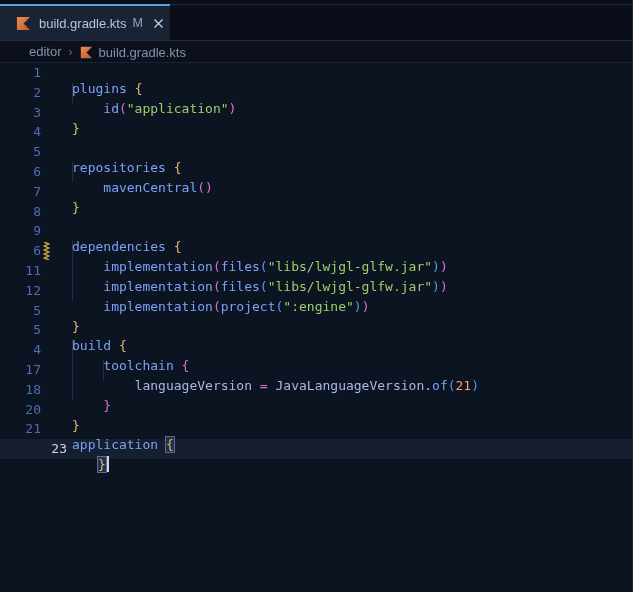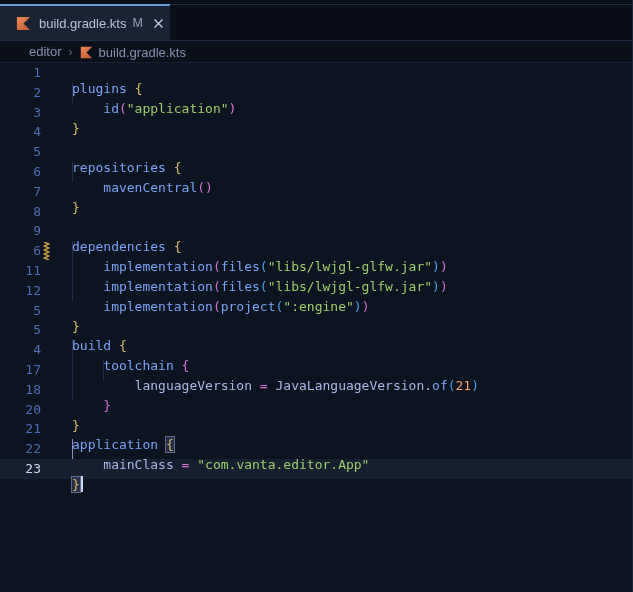--- a/index.html
+++ b/index.html
@@ -34,21 +34,21 @@
   .breadcrumbs{
     height:21px;background:var(--breadcrumbBg);border-bottom:1px solid #16223a;
     display:flex;align-items:center;padding-left:29px;font-size:13px;color:var(--breadcrumbText);
   }
   .crumb{white-space:nowrap;cursor:pointer;}
   .crumb-sep{color:var(--breadcrumbSep);margin:0 7px;font-size:12px;}
   .crumb-icon{width:13px;height:13px;margin-right:6px;position:relative;top:2px;display:inline-block;}
   
   .editor{position:relative;font-family:"DejaVu Sans Mono",monospace;font-size:13px;}
   .line{position:relative;display:flex;height:19.8px;line-height:19.8px;white-space:pre;}
-  .line.current{background:var(--currentLineBg);}
+  .line.current{background:var(--currentLineBg);padding-left:26px;}
   .ln{flex:0 0 41px;width:41px;text-align:right;color:var(--lineNumber);user-select:none;}
   .line.current .ln{color:var(--lineNumberActive);}
   .deco{flex:0 0 31px;width:31px;position:relative;}
   .code{position:relative;z-index:1;margin-top:16px;}
   .tk{white-space:pre;}
   .tk.fn{color:var(--fn)} .tk.prop{color:var(--prop)} .tk.type{color:var(--type)}
   .tk.str{color:var(--str)} .tk.num{color:var(--num)} .tk.op{color:var(--op)}
   .tk.punct{color:var(--punct)} .tk.b1{color:var(--b1)} .tk.b2{color:var(--b2)}
   .tk.b3{color:var(--b3)} .tk.pl{color:#a9b1d6}
   .tk.boxed{background:var(--bracketMatchBg);box-shadow:0 0 0 1px var(--bracketMatchBorder);}
@@ -112,16 +112,15 @@
           </svg></span><span class="code"><span class="tk pl">    </span><span class="tk fn">implementation</span><span class="tk b2">(</span><span class="tk fn">files</span><span class="tk b3">(</span><span class="tk str">"libs/lwjgl-glfw.jar"</span><span class="tk b3">)</span><span class="tk b2">)</span></span></div>
       <div class="line"><div class="guide" style="left: 72px;"></div><span class="ln">11</span><span class="deco"></span><span class="code"><span class="tk pl">    </span><span class="tk fn">implementation</span><span class="tk b2">(</span><span class="tk fn">files</span><span class="tk b3">(</span><span class="tk str">"libs/lwjgl-glfw.jar"</span><span class="tk b3">)</span><span class="tk b2">)</span></span></div>
       <div class="line"><div class="guide" style="left: 72px;"></div><span class="ln">12</span><span class="deco"></span><span class="code"><span class="tk pl">    </span><span class="tk fn">implementation</span><span class="tk b2">(</span><span class="tk fn">project</span><span class="tk b3">(</span><span class="tk str">":engine"</span><span class="tk b3">)</span><span class="tk b2">)</span></span></div>
       <div class="line"><span class="ln">5</span><span class="deco"></span><span class="code"><span class="tk b1">}</span></span></div>
       <div class="line"><span class="ln">5</span><span class="deco"></span><span class="code"><span class="tk fn">build </span><span class="tk b1">{</span></span></div>
       <div class="line"><div class="guide" style="left: 72px;"></div><span class="ln">4</span><span class="deco"></span><span class="code"><span class="tk pl">    </span><span class="tk fn">toolchain </span><span class="tk b2">{</span></span></div>
       <div class="line"><div class="guide" style="left: 72px;"></div><div class="guide" style="left: 103.3px;"></div><span class="ln">17</span><span class="deco"></span><span class="code"><span class="tk pl">        </span><span class="tk prop">languageVersion </span><span class="tk op">= </span><span class="tk type">JavaLanguageVersion</span><span class="tk punct">.</span><span class="tk fn">of</span><span class="tk b3">(</span><span class="tk num">21</span><span class="tk b3">)</span></span></div>
       <div class="line"><div class="guide" style="left: 72px;"></div><span class="ln">18</span><span class="deco"></span><span class="code"><span class="tk pl">    </span><span class="tk b2">}</span></span></div>
       <div class="line"><span class="ln">20</span><span class="deco"></span><span class="code"><span class="tk b1">}</span></span></div>
       <div class="line"><span class="ln">21</span><span class="deco"></span><span class="code"><span class="tk fn">application </span><span class="tk b1 boxed">{</span></span></div>
-      <div class="line"><div class="guide active" style="left: 72px;"></div><span class="ln">22</span><span class="deco"></span><span class="code"><span class="tk pl">    </span><span class="tk prop">mainClass </span><span class="tk op">= </span><span class="tk str">"com.vanta.editor.App"</span></span></div>
       <div class="line current"><span class="ln">23</span><span class="deco"></span><span class="code"><span class="tk b1 boxed">}</span><span class="cursor"></span></span></div>
     </div>
 </div>
 
 </body></html>

